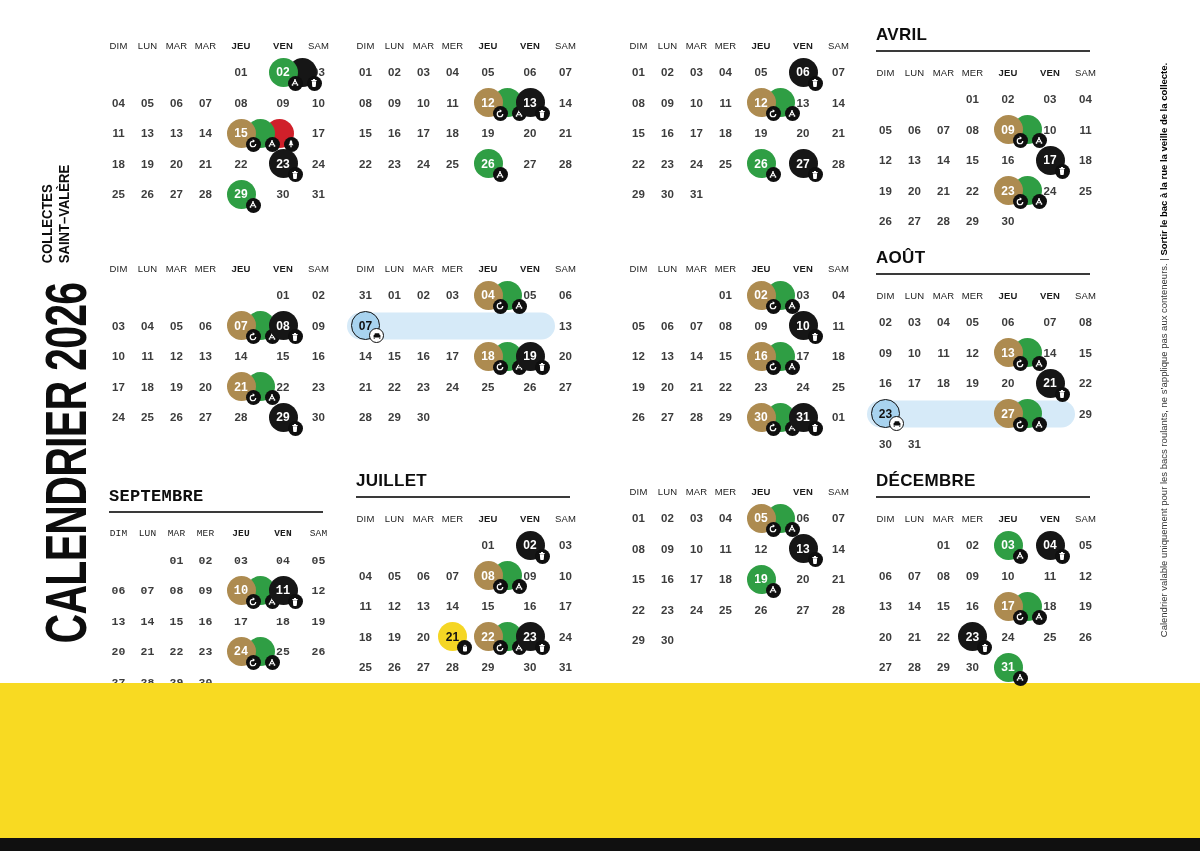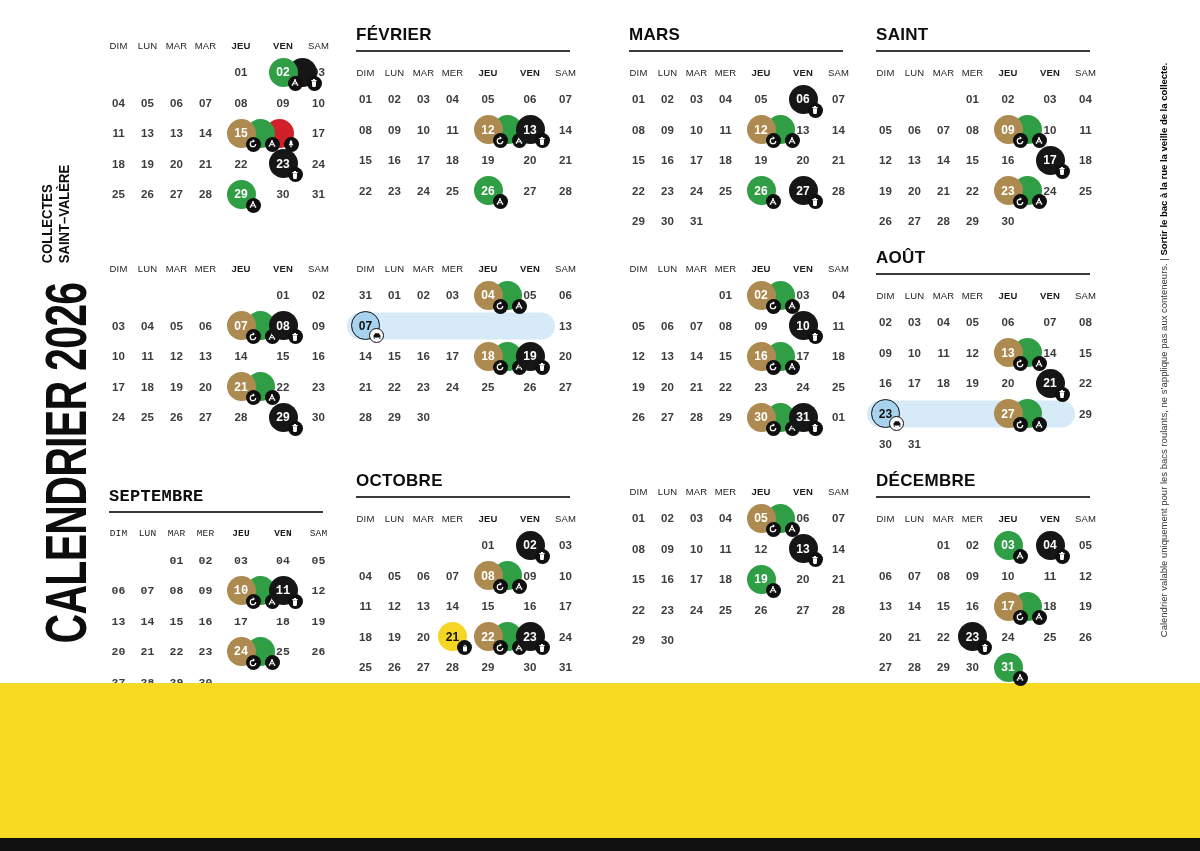--- a/index.html
+++ b/index.html
@@ -186,21 +186,20 @@
                   </svg>
                 </span>
               </span>
             </span>
             <span class="cell" style="width: 42px;">30</span>
             <span class="cell" style="width: 29px;">31</span>
           </div>
         </div>
       </div>
       <div class="month" style="left: 351px; top: 25px;">
-        <div class="month-title">FÉVRIER</div>
         <div class="mgrid">
           <div class="week hrow">
             <span class="hd" style="width: 29px;">DIM</span>
             <span class="hd" style="width: 29px;">LUN</span>
             <span class="hd" style="width: 29px;">MAR</span>
             <span class="hd" style="width: 29px;">MER</span>
             <span class="hd bold" style="width: 42px;">JEU</span>
             <span class="hd bold" style="width: 42px;">VEN</span>
             <span class="hd" style="width: 29px;">SAM</span>
           </div>
@@ -279,21 +278,20 @@
                   </svg>
                 </span>
               </span>
             </span>
             <span class="cell" style="width: 42px;">27</span>
             <span class="cell" style="width: 29px;">28</span>
           </div>
         </div>
       </div>
       <div class="month" style="left: 624px; top: 25px;">
-        <div class="month-title">MARS</div>
         <div class="mgrid">
           <div class="week hrow">
             <span class="hd" style="width: 29px;">DIM</span>
             <span class="hd" style="width: 29px;">LUN</span>
             <span class="hd" style="width: 29px;">MAR</span>
             <span class="hd" style="width: 29px;">MER</span>
             <span class="hd bold" style="width: 42px;">JEU</span>
             <span class="hd bold" style="width: 42px;">VEN</span>
             <span class="hd" style="width: 29px;">SAM</span>
           </div>
@@ -392,21 +390,21 @@
             <span class="cell" style="width: 29px;">30</span>
             <span class="cell" style="width: 29px;">31</span>
             <span class="cell" style="width: 29px;"></span>
             <span class="cell" style="width: 42px;"></span>
             <span class="cell" style="width: 42px;"></span>
             <span class="cell" style="width: 29px;"></span>
           </div>
         </div>
       </div>
       <div class="month" style="left: 871px; top: 25px;">
-        <div class="month-title">SAINT</div>
+        <div class="month-title">AVRIL</div>
         <div class="mgrid">
           <div class="week hrow">
             <span class="hd" style="width: 29px;">DIM</span>
             <span class="hd" style="width: 29px;">LUN</span>
             <span class="hd" style="width: 29px;">MAR</span>
             <span class="hd" style="width: 29px;">MER</span>
             <span class="hd bold" style="width: 42px;">JEU</span>
             <span class="hd bold" style="width: 42px;">VEN</span>
             <span class="hd" style="width: 29px;">SAM</span>
           </div>
@@ -1117,21 +1115,21 @@
             <span class="cell" style="width: 29px;">28</span>
             <span class="cell" style="width: 29px;">29</span>
             <span class="cell" style="width: 29px;">30</span>
             <span class="cell" style="width: 42px;"></span>
             <span class="cell" style="width: 42px;"></span>
             <span class="cell" style="width: 29px;"></span>
           </div>
         </div>
       </div>
       <div class="month" style="left: 351px; top: 471px;">
-        <div class="month-title">OCTOBRE</div>
+        <div class="month-title">JUILLET</div>
         <div class="mgrid">
           <div class="week hrow">
             <span class="hd" style="width: 29px;">DIM</span>
             <span class="hd" style="width: 29px;">LUN</span>
             <span class="hd" style="width: 29px;">MAR</span>
             <span class="hd" style="width: 29px;">MER</span>
             <span class="hd bold" style="width: 42px;">JEU</span>
             <span class="hd bold" style="width: 42px;">VEN</span>
             <span class="hd" style="width: 29px;">SAM</span>
           </div>

